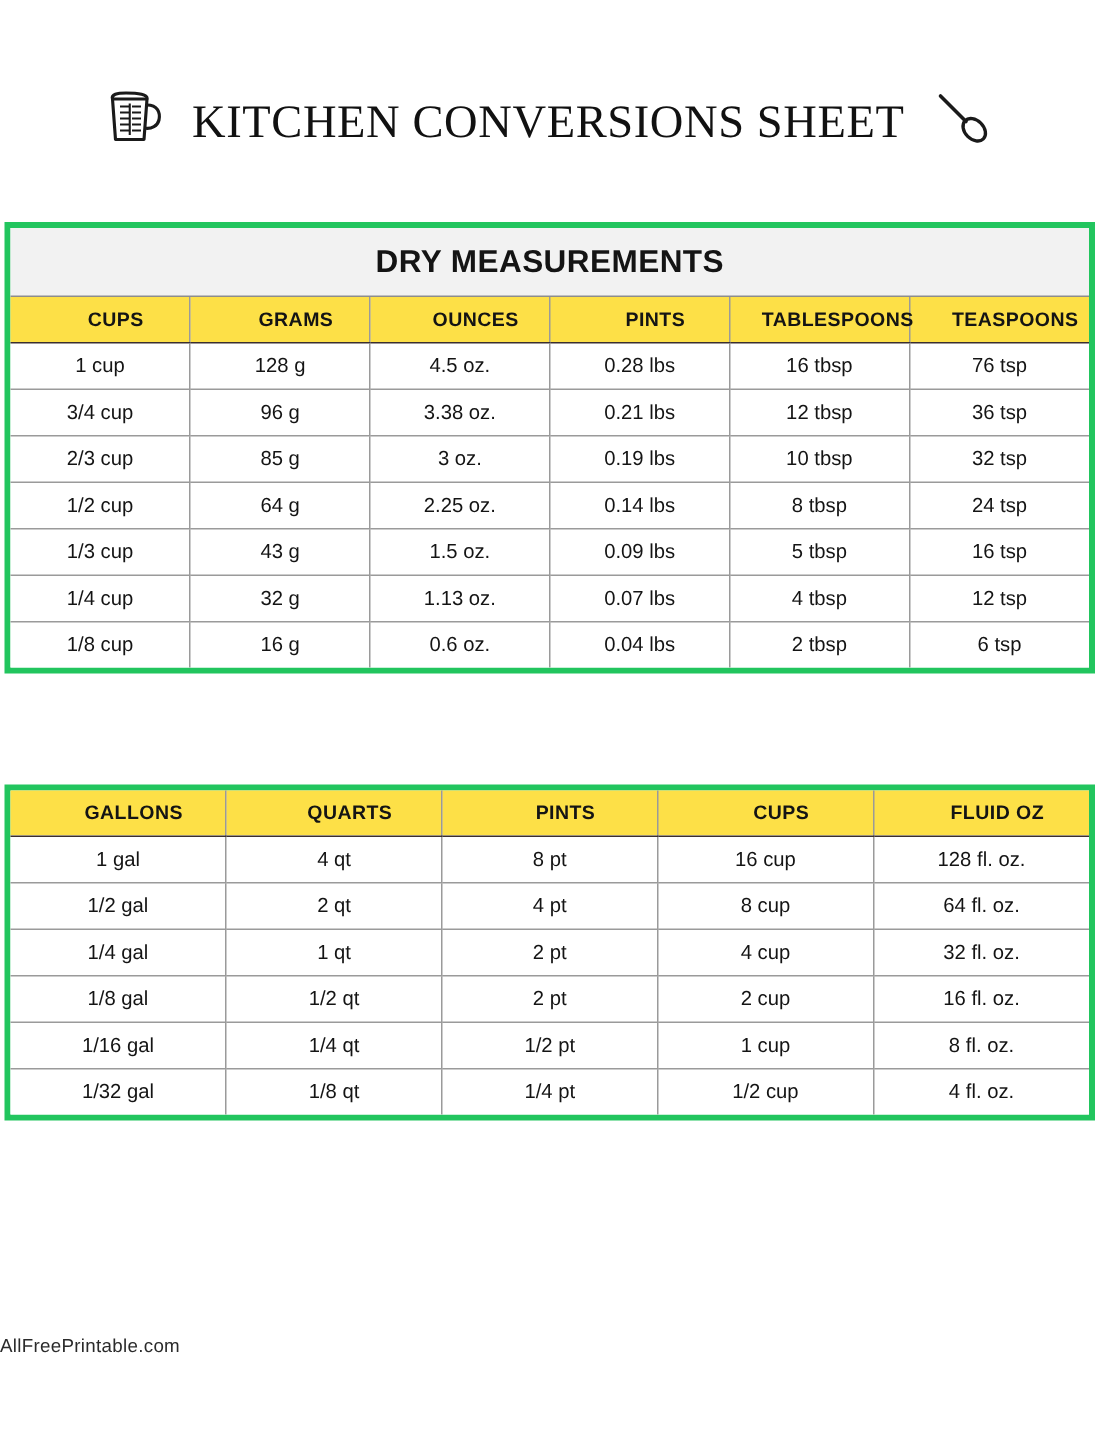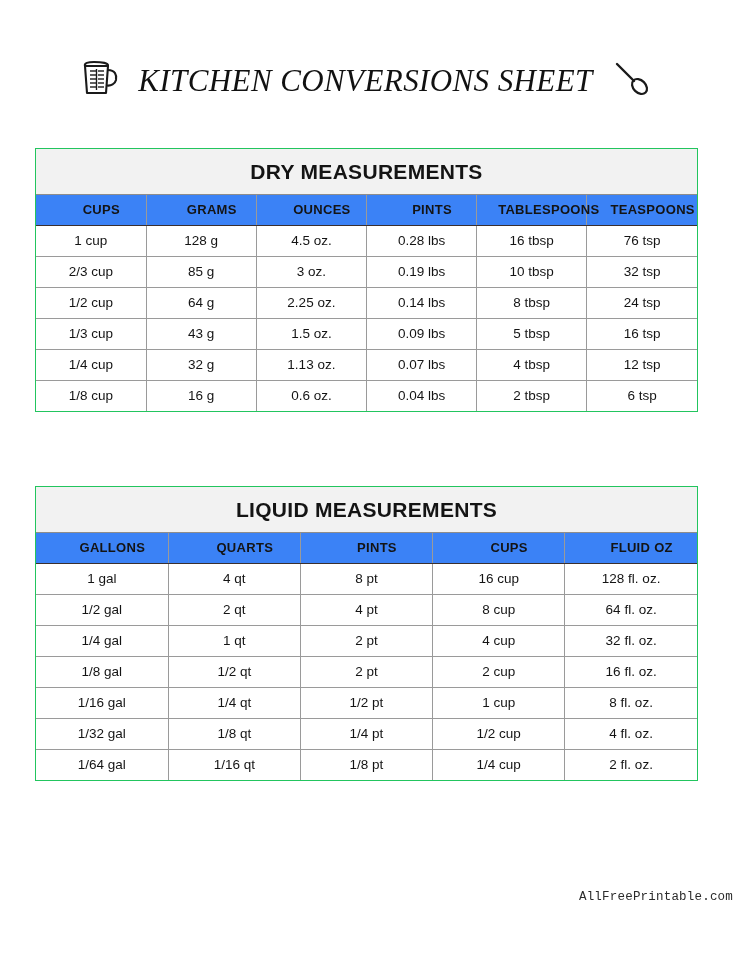--- a/index.html
+++ b/index.html
@@ -18,39 +18,38 @@
   }
 
   
   .sheet-header {
     display: flex;
     align-items: center;
     justify-content: center;
     gap: 18px;
     padding-top: 48px;
     height: 112px;
-    font-style: italic;
   }
 
   .title-text {
     font-family: "Liberation Serif", "DejaVu Serif", serif;
     font-size: 31px;
     letter-spacing: 0.4px;
     color: #111111;
     white-space: nowrap;
     line-height: 1;
   }
 
   .icon-cup, .icon-spoon { flex: 0 0 auto; display: block; }
 
   
   .table-wrap {
-    width: 663px;
+    width: 727px;
     margin: 0 auto;
-    border: 1px solid #22c55e;
+    border: 4px solid #22c55e;
     background: #ffffff;
   }
 
   .table-wrap.dry { margin-top: 36px; }
   .table-wrap.liquid { margin-top: 74px; }
 
   .table-title {
     background: #f2f2f2;
     text-align: center;
     font-family: "Liberation Sans Narrow", "Liberation Sans", sans-serif;
@@ -63,21 +62,21 @@
     border-bottom: 1px solid #8d8d8d;
   }
 
   table {
     width: 100%;
     border-collapse: collapse;
     table-layout: fixed;
   }
 
   thead th {
-    background: #3b82f6;
+    background: #fde047;
     font-family: "Liberation Sans Narrow", "Liberation Sans", sans-serif;
     font-weight: bold;
     font-size: 13px;
     letter-spacing: 0.3px;
     color: #141414;
     height: 30px;
     text-align: center;
     border-right: 1px solid #9a9a9a;
     border-bottom: 1px solid #3a2f2f;
     white-space: nowrap;
@@ -97,22 +96,22 @@
   }
   tbody td:last-child { border-right: none; }
   tbody tr:last-child td { border-bottom: none; }
 
   
   .footer {
     position: absolute;
     left: 0;
     right: 0;
     top: 890px;
-    text-align: right;
-    font-family: Liberation Mono, monospace;
+    text-align: left;
+    font-family: Liberation Sans, sans-serif;
     font-size: 12.5px;
     color: #2b2b2b;
     letter-spacing: 0.2px;
   }
 </style>
 </head>
 <body>
 
 <div class="sheet-header">
 
@@ -161,20 +160,28 @@
     <tbody>
       <tr>
         <td>1 cup</td>
         <td>128 g</td>
         <td>4.5 oz.</td>
         <td>0.28 lbs</td>
         <td>16 tbsp</td>
         <td>76 tsp</td>
       </tr>
       <tr>
+        <td>3/4 cup</td>
+        <td>96 g</td>
+        <td>3.38 oz.</td>
+        <td>0.21 lbs</td>
+        <td>12 tbsp</td>
+        <td>36 tsp</td>
+      </tr>
+      <tr>
         <td>2/3 cup</td>
         <td>85 g</td>
         <td>3 oz.</td>
         <td>0.19 lbs</td>
         <td>10 tbsp</td>
         <td>32 tsp</td>
       </tr>
       <tr>
         <td>1/2 cup</td>
         <td>64 g</td>
@@ -205,21 +212,20 @@
         <td>0.6 oz.</td>
         <td>0.04 lbs</td>
         <td>2 tbsp</td>
         <td>6 tsp</td>
       </tr>
     </tbody>
   </table>
 </div>
 
 <div class="table-wrap liquid">
-  <div class="table-title">LIQUID MEASUREMENTS</div>
   <table>
     <thead>
       <tr>
         <th>GALLONS</th>
         <th>QUARTS</th>
         <th>PINTS</th>
         <th>CUPS</th>
         <th>FLUID OZ</th>
       </tr>
     </thead>
@@ -259,24 +265,17 @@
         <td>1 cup</td>
         <td>8 fl. oz.</td>
       </tr>
       <tr>
         <td>1/32 gal</td>
         <td>1/8 qt</td>
         <td>1/4 pt</td>
         <td>1/2 cup</td>
         <td>4 fl. oz.</td>
       </tr>
-      <tr>
-        <td>1/64 gal</td>
-        <td>1/16 qt</td>
-        <td>1/8 pt</td>
-        <td>1/4 cup</td>
-        <td>2 fl. oz.</td>
-      </tr>
     </tbody>
   </table>
 </div>
 
 <div class="footer">AllFreePrintable.com</div>
 
 </body></html>

